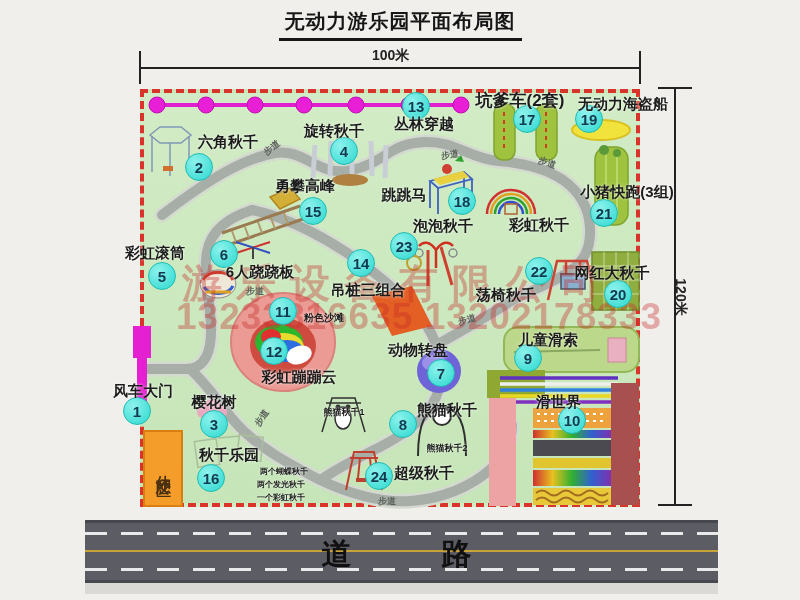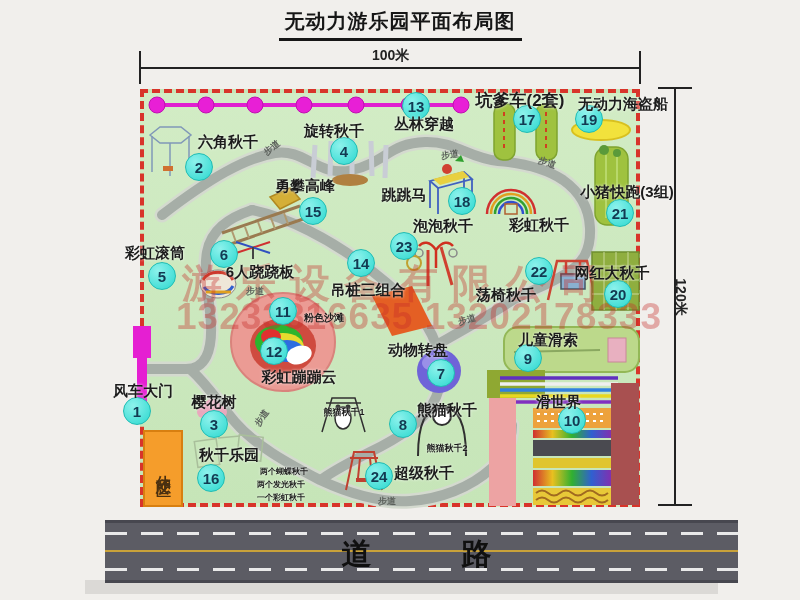--- a/index.html
+++ b/index.html
@@ -30,21 +30,21 @@
   .badge{position:absolute;width:26px;height:26px;border-radius:50%;z-index:4;
          background:radial-gradient(circle at 35% 30%,#8df2ec,#2bd8cf);
          border:1px solid #1fbcb4;color:#123a52;font-size:15px;font-weight:700;
          display:flex;align-items:center;justify-content:center;}
   .lbl{position:absolute;transform:translate(-50%,-50%);font-weight:700;color:#1c1c1c;
        white-space:nowrap;z-index:4;text-shadow:0 0 3px rgba(255,255,255,.85);}
   .walkway{position:absolute;transform:translate(-50%,-50%);font-size:9px;font-weight:700;
        color:#5a5f5a;z-index:4;white-space:nowrap;}
   
   #road{position:absolute;left:85px;top:520px;width:633px;height:57px;background:#5c5c64;
-        border-top:3px solid #47474f;border-bottom:3px solid #47474f;z-index:2;margin-left:20px;}
+        border-top:3px solid #47474f;border-bottom:3px solid #47474f;z-index:2;}
   .dash{position:absolute;left:0;width:100%;height:3px;
         background:repeating-linear-gradient(90deg,#e9e9e9 0 22px,transparent 22px 36px);}
   #yellowline{position:absolute;left:0;top:27px;width:100%;height:2px;background:#c9a23a;}
   #roadlabel{position:absolute;left:0;right:0;top:11px;text-align:center;font-size:30px;
         font-weight:700;color:#101010;letter-spacing:10px;z-index:3;}
   #belowroad{position:absolute;left:85px;top:580px;width:633px;height:14px;background:#dbd9d6;z-index:1;}
 </style>
 </head>
 <body>
 
@@ -343,21 +343,21 @@
       <div class="badge" style="left: 197px; top: 464px;">16</div>
       <div class="lbl" style="left: 229px; top: 455px; font-size: 15px;">秋千乐园</div>
       <div class="badge" style="left: 513px; top: 105px;">17</div>
       <div class="lbl" style="left: 520px; top: 100px; font-size: 17px;">坑爹车(2套)</div>
       <div class="badge" style="left: 448px; top: 187px;">18</div>
       <div class="lbl" style="left: 404px; top: 195px; font-size: 15px;">跳跳马</div>
       <div class="badge" style="left: 575px; top: 105px;">19</div>
       <div class="lbl" style="left: 623px; top: 104px; font-size: 15px;">无动力海盗船</div>
       <div class="badge" style="left: 604px; top: 280px;">20</div>
       <div class="lbl" style="left: 612px; top: 273px; font-size: 15px;">网红大秋千</div>
-      <div class="badge" style="left: 606px; top: 199px;">21</div>
+      <div class="badge" style="left: 590px; top: 199px;">21</div>
       <div class="lbl" style="left: 627px; top: 192px; font-size: 15px;">小猪快跑(3组)</div>
       <div class="badge" style="left: 525px; top: 257px;">22</div>
       <div class="lbl" style="left: 506px; top: 295px; font-size: 15px;">荡椅秋千</div>
       <div class="badge" style="left: 390px; top: 232px;">23</div>
       <div class="lbl" style="left: 443px; top: 226px; font-size: 15px;">泡泡秋千</div>
       <div class="badge" style="left: 365px; top: 462px;">24</div>
       <div class="lbl" style="left: 424px; top: 473px; font-size: 15px;">超级秋千</div>
       <div class="lbl" style="left: 539px; top: 225px; font-size: 15px;">彩虹秋千</div>
       <div class="lbl" style="left: 344px; top: 412px; font-size: 9px;">熊猫秋千1</div>
       <div class="lbl" style="left: 447px; top: 448px; font-size: 9px;">熊猫秋千2</div>

